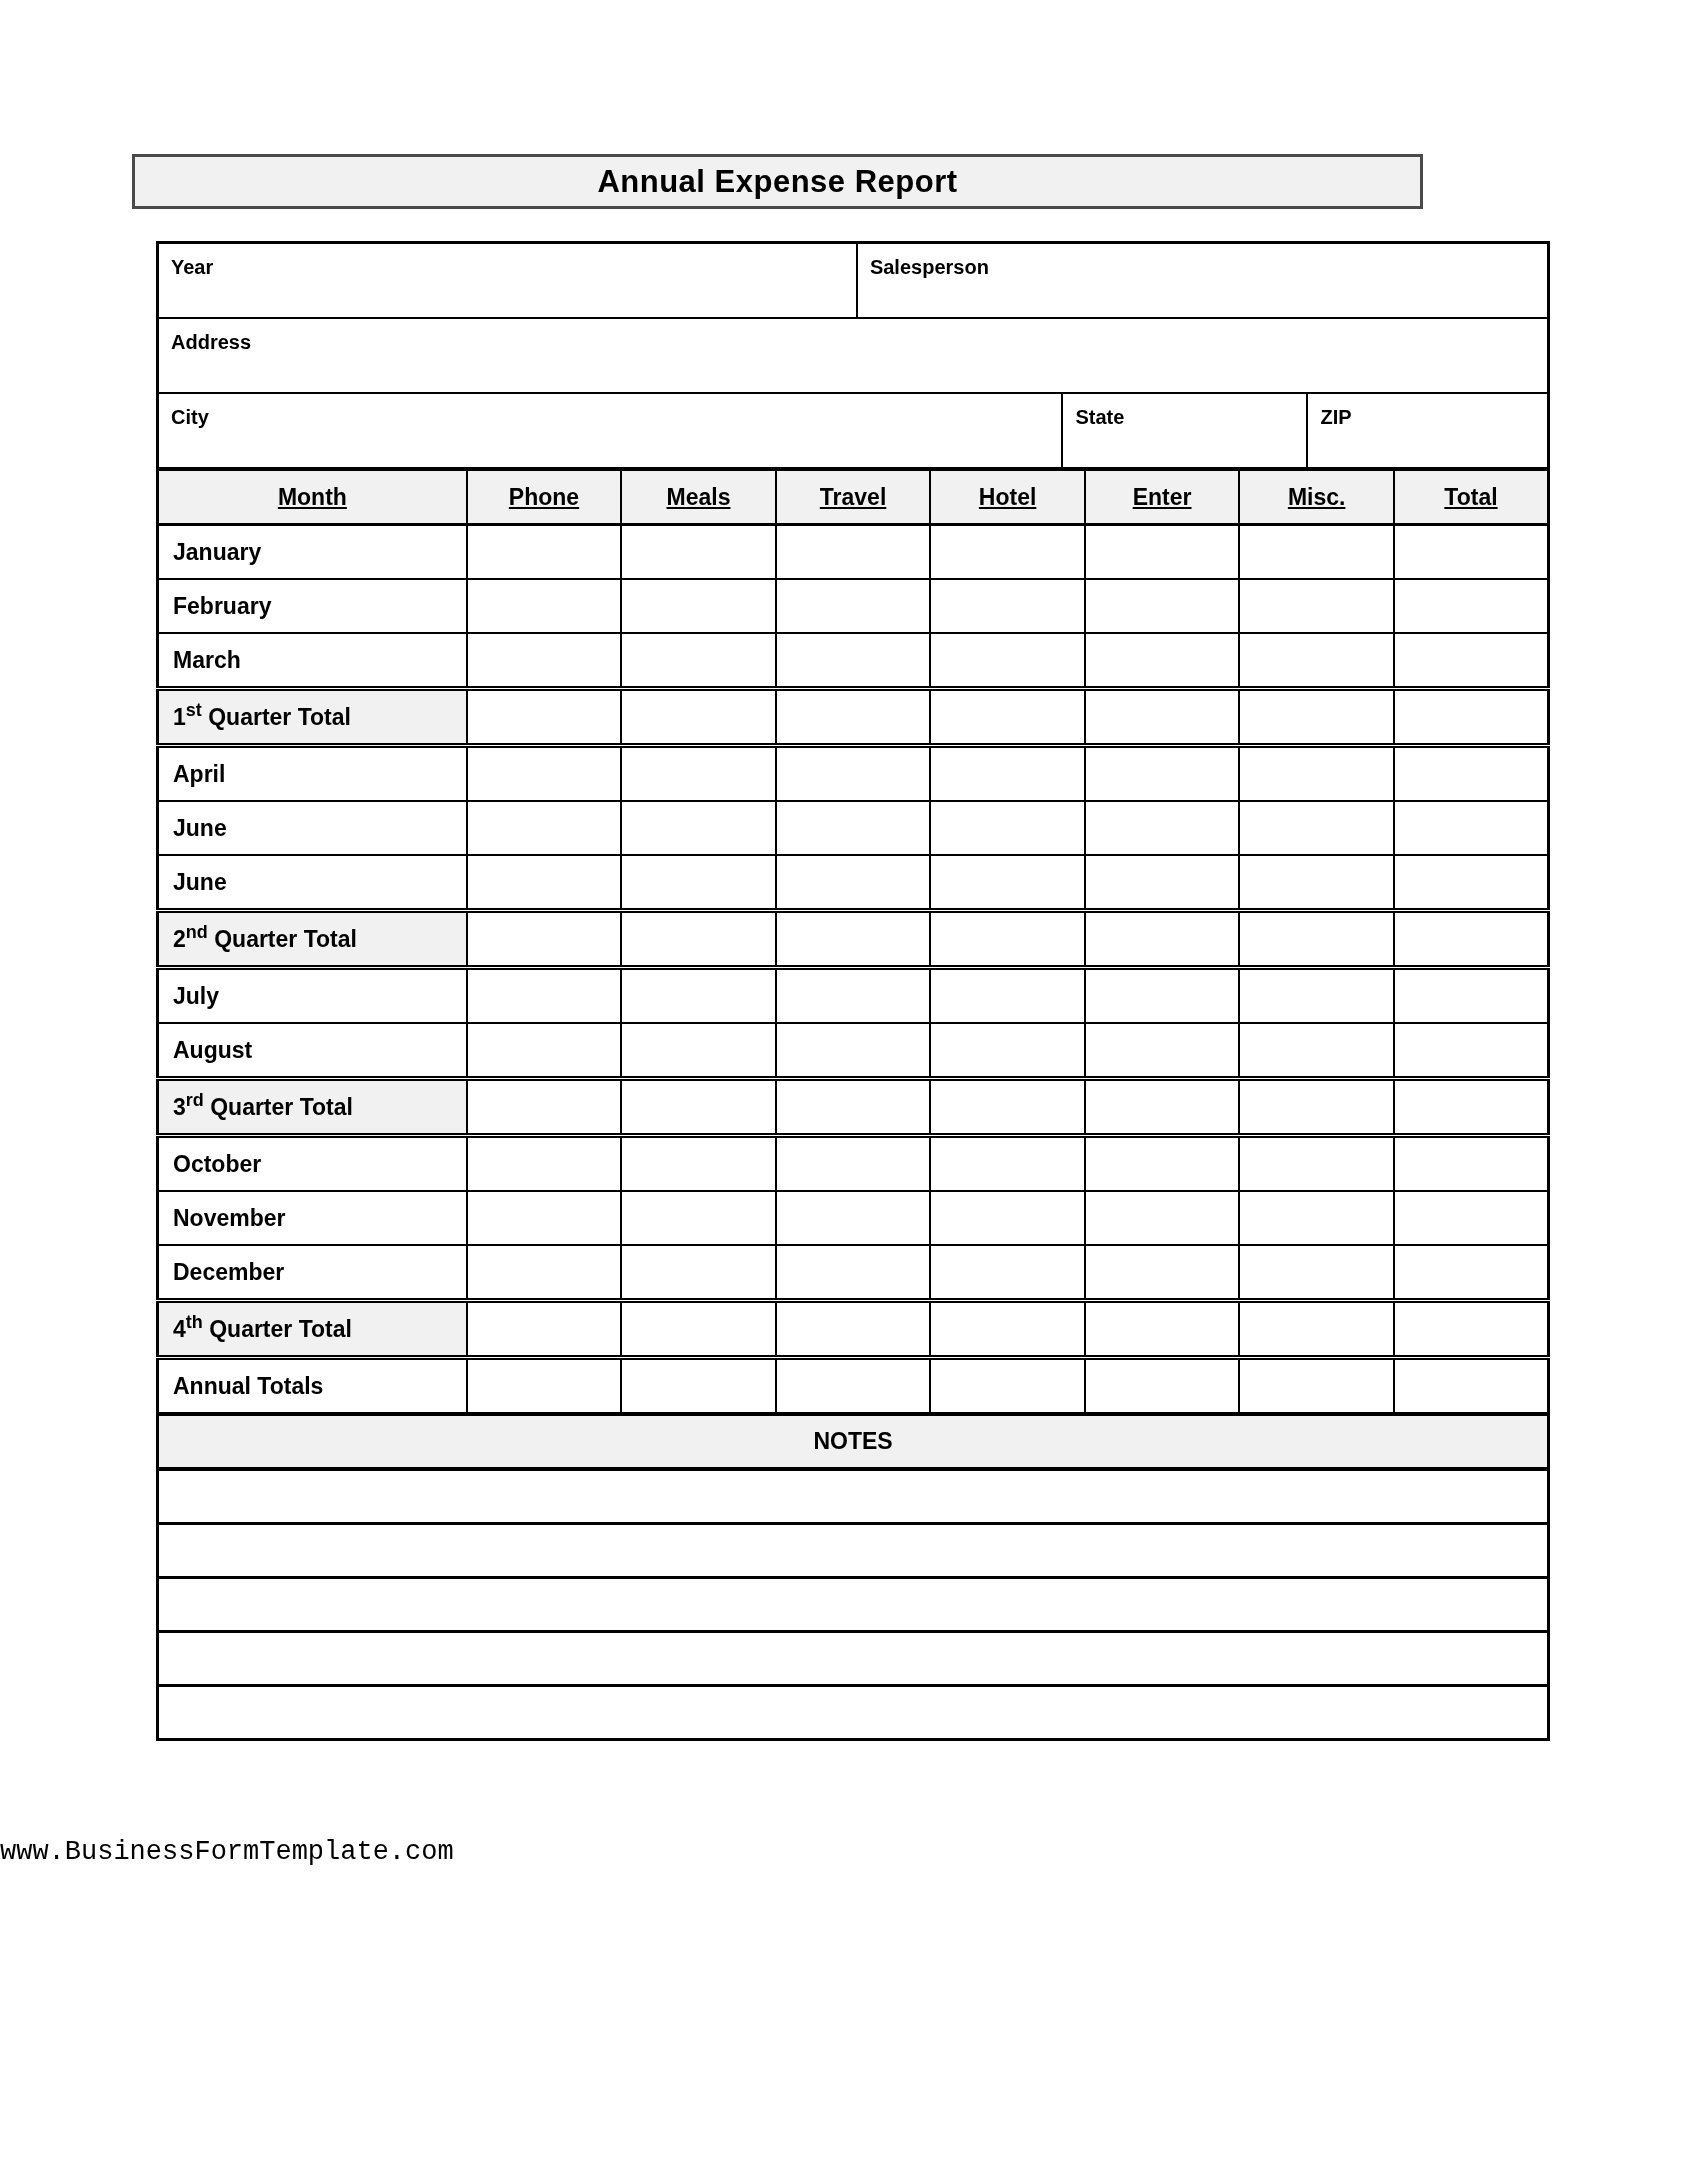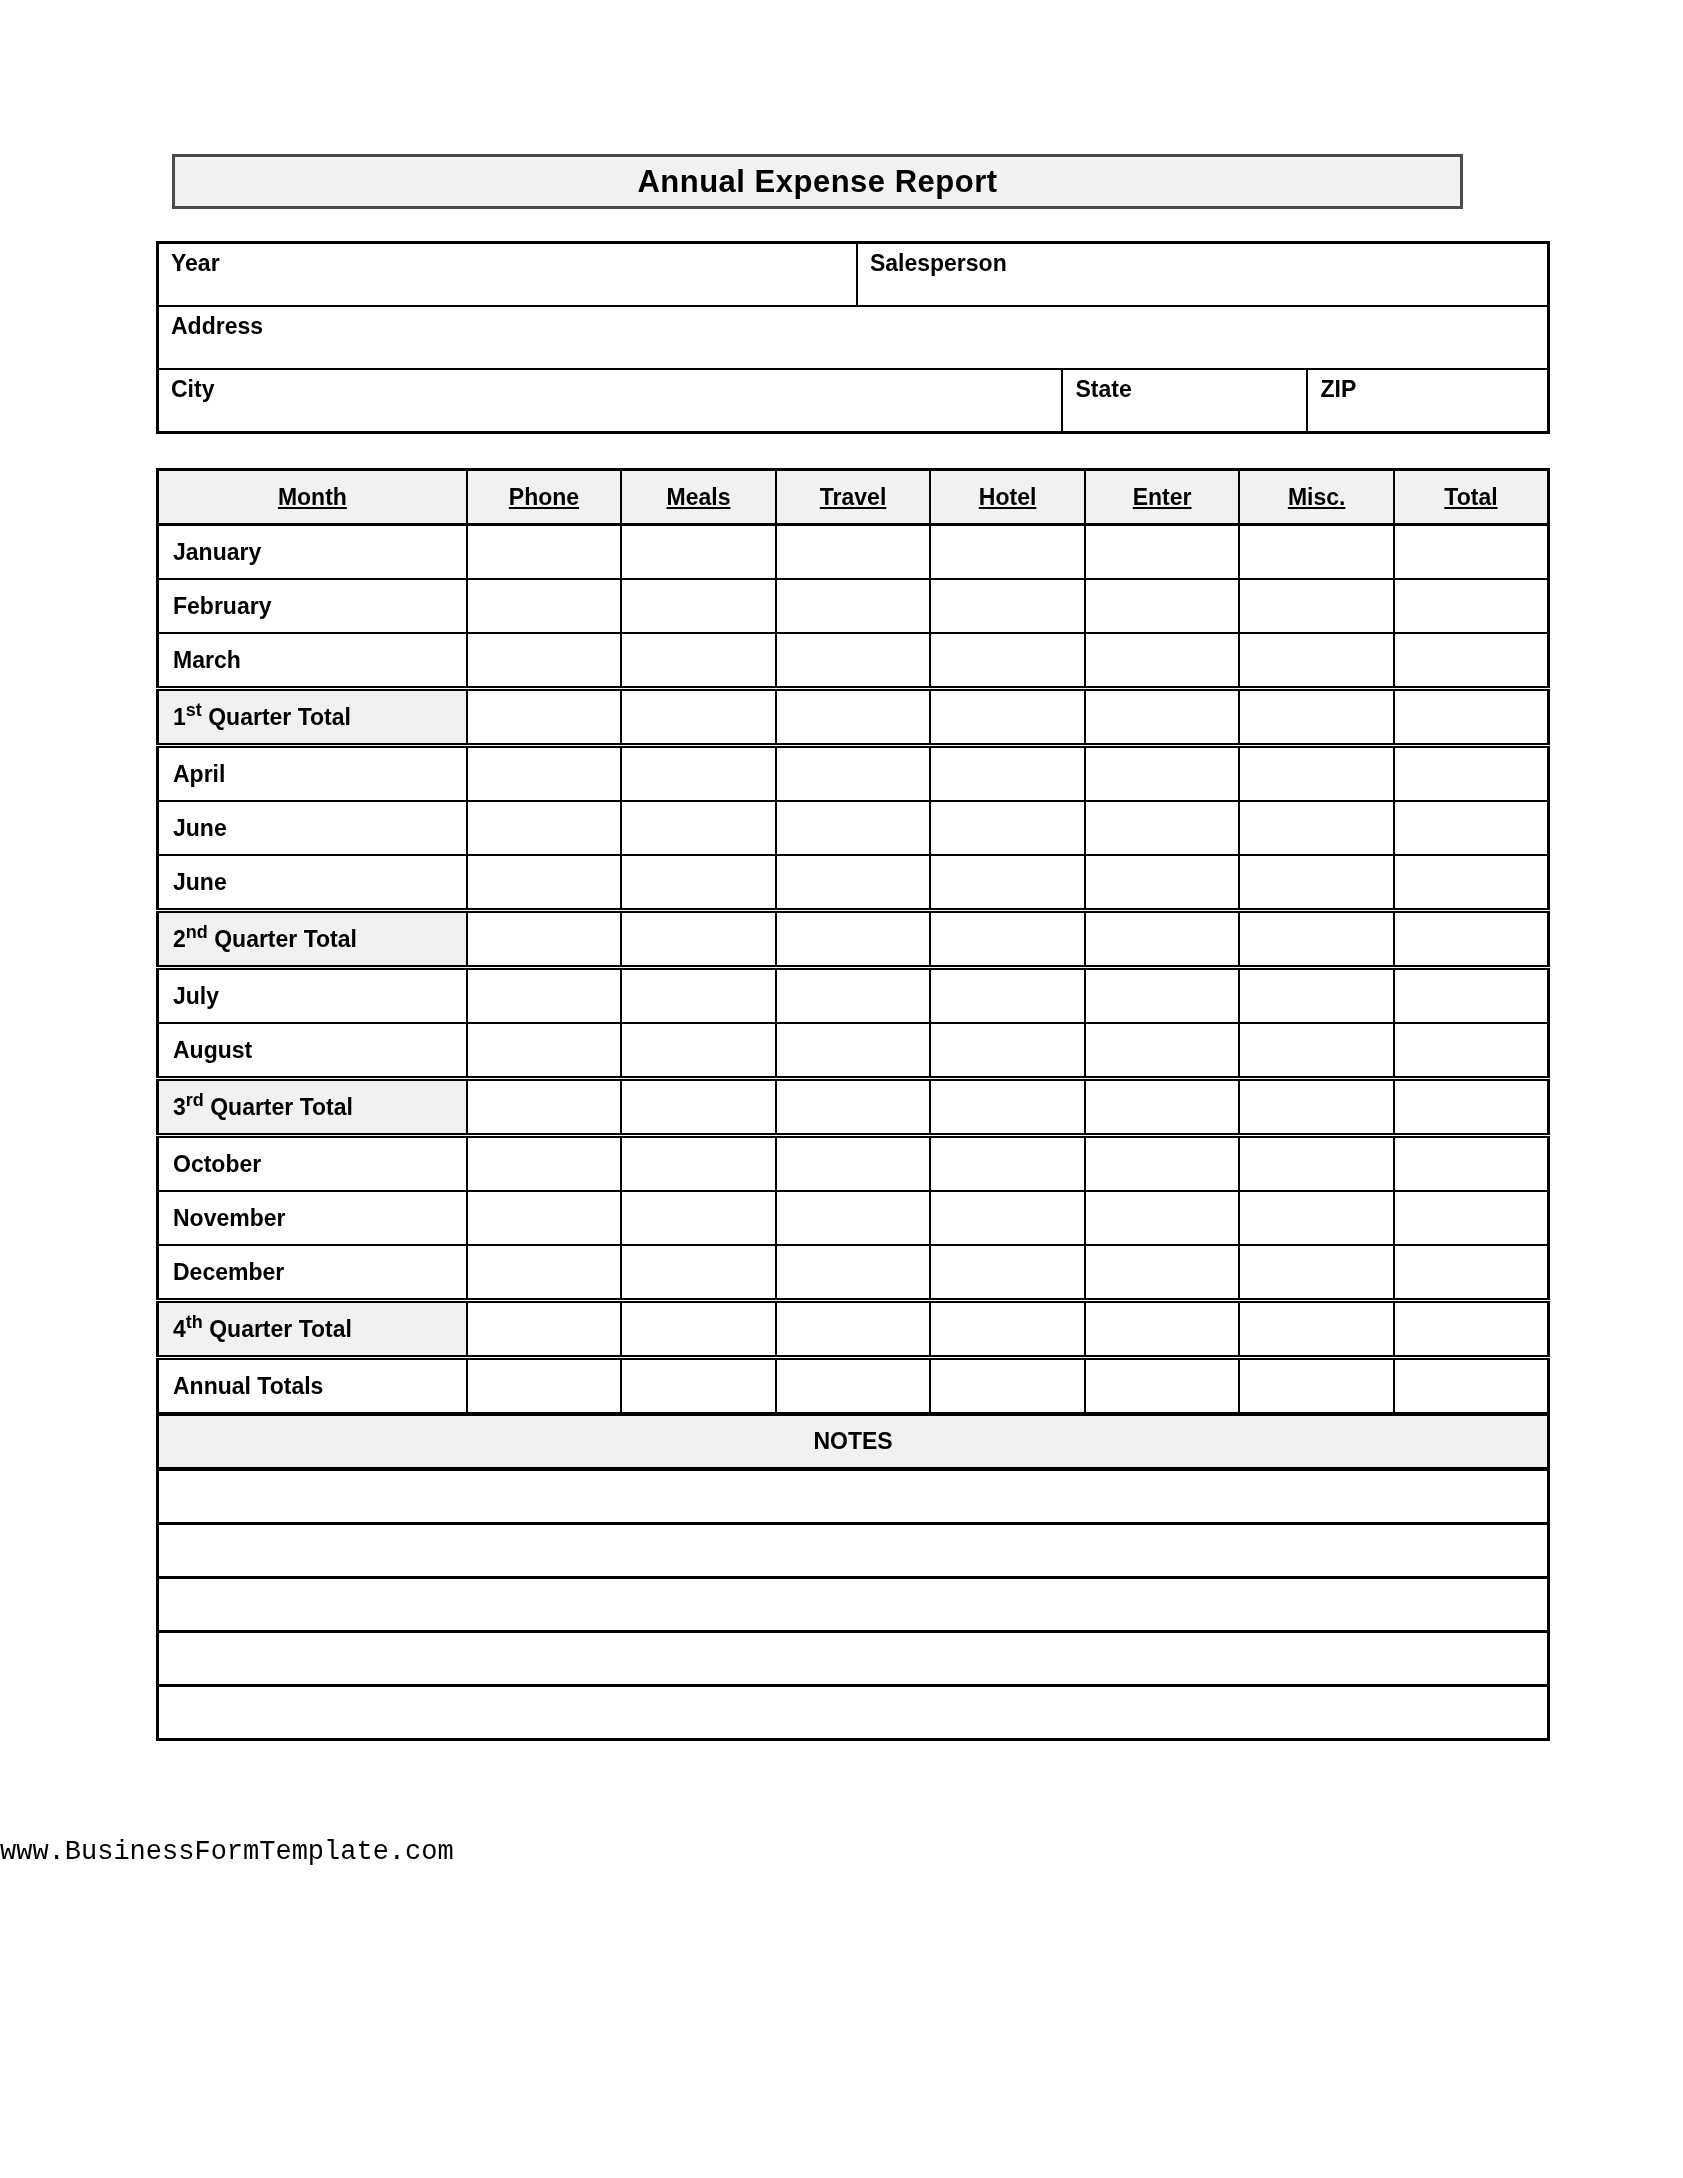--- a/index.html
+++ b/index.html
@@ -15,36 +15,36 @@
     font-family:"Liberation Sans", sans-serif;
     color:#000;
     overflow:hidden;
   }
   .title-box{
     position:absolute;left:132px;top:154px;
     width:1291px;height:55px;
     box-sizing:border-box;
     background:var(--band-bg);
     border:3px solid var(--title-border);
-    display:flex;align-items:center;justify-content:center;margin-left:40px;
+    display:flex;align-items:center;justify-content:center;
   }
   .title-box span{
     font-size:31px;font-weight:bold;letter-spacing:0.5px;
   }
   table{border-collapse:collapse;table-layout:fixed;}
   .info-table{
     position:absolute;left:156px;top:241px;width:1394px;
     border:3px solid var(--line);
   }
   .info-table td{
     border:2px solid var(--line);
     height:49px;
     vertical-align:top;
-    padding:6px 12px;
-    font-size:23px;font-weight:bold;
+    padding:12px 12px;
+    font-size:20px;font-weight:bold;
   }
   .expense-table{
     position:absolute;left:156px;top:468px;width:1394px;
     border:3px solid var(--line);
   }
   .expense-table th{
     border:2px solid var(--line);
     border-bottom:3px solid var(--line);
     background:var(--band-bg);
     height:50px;

